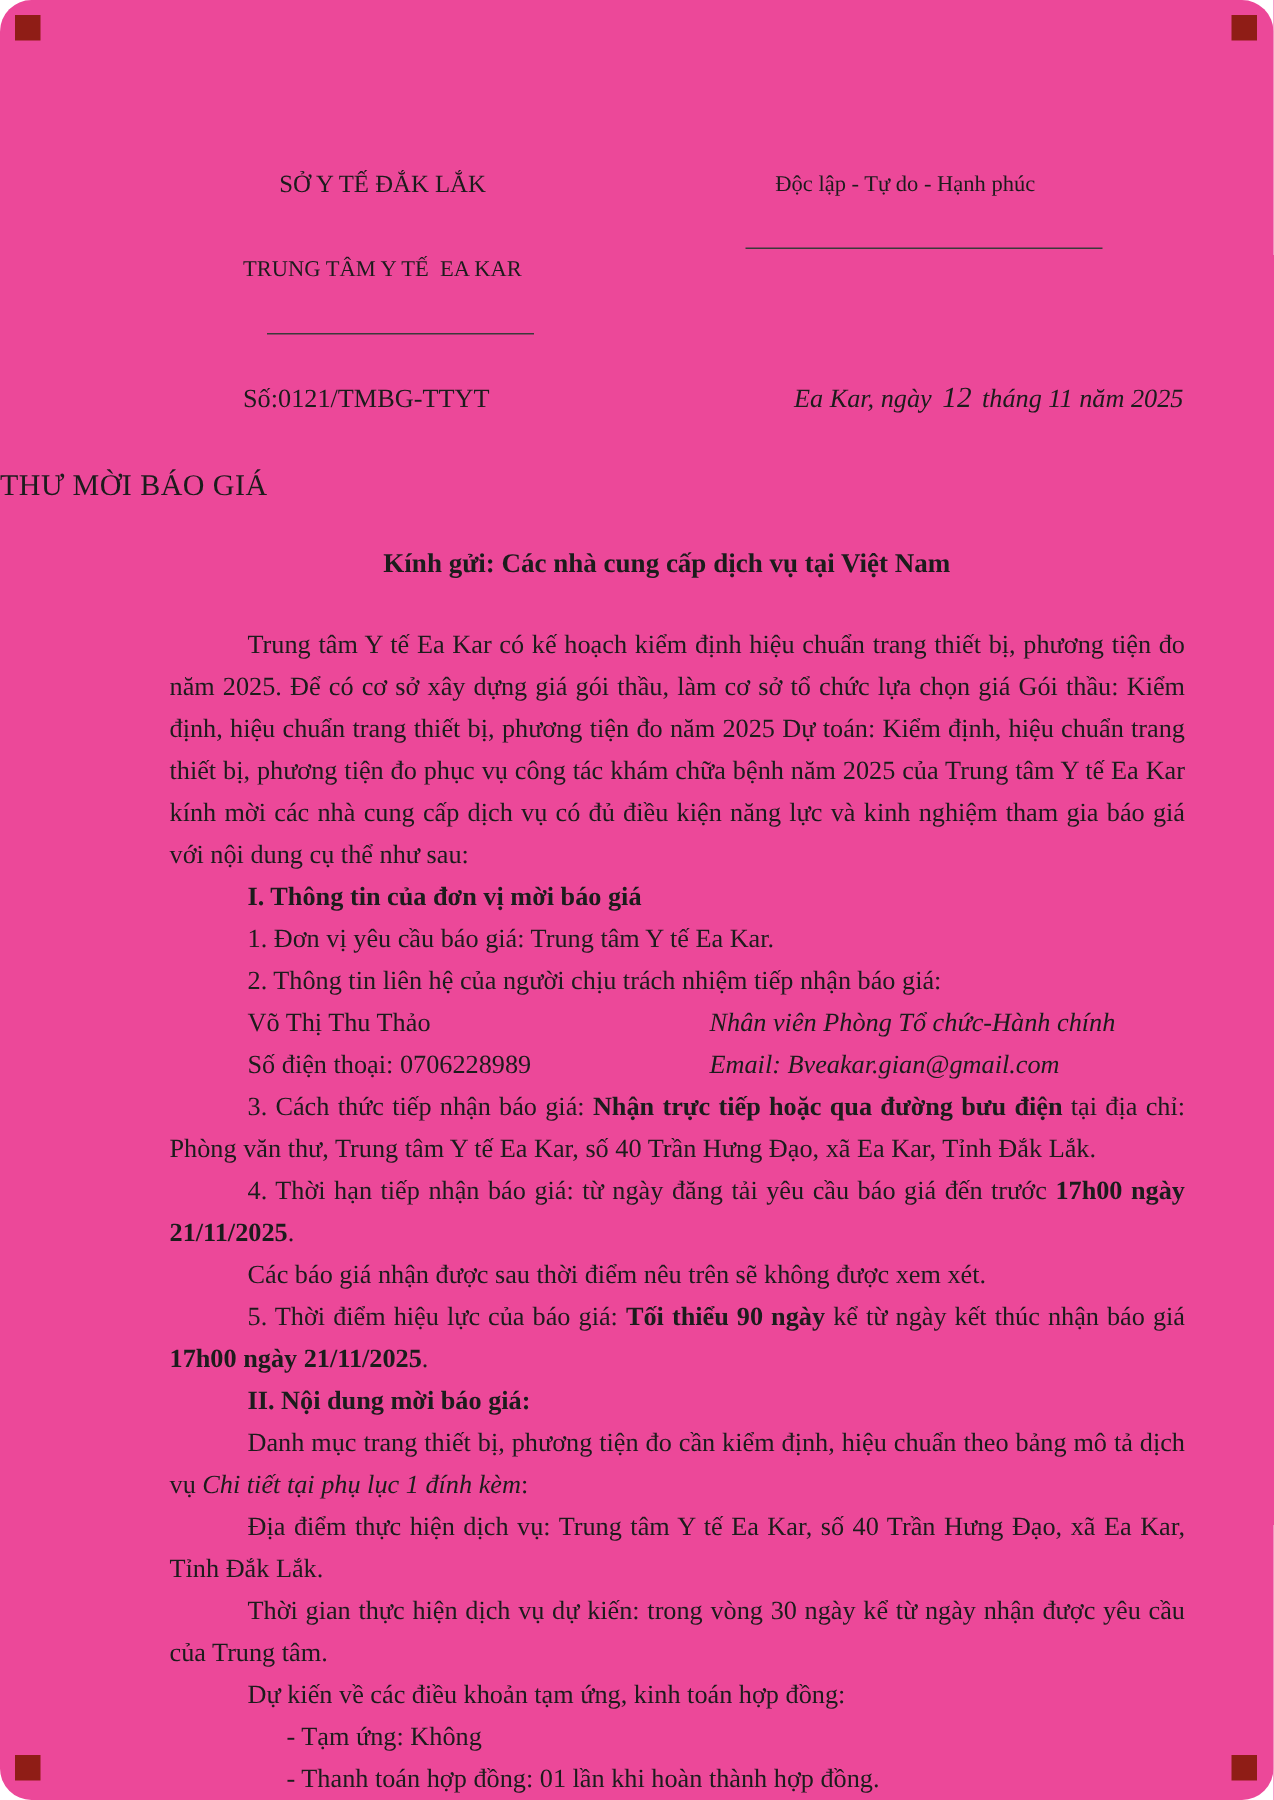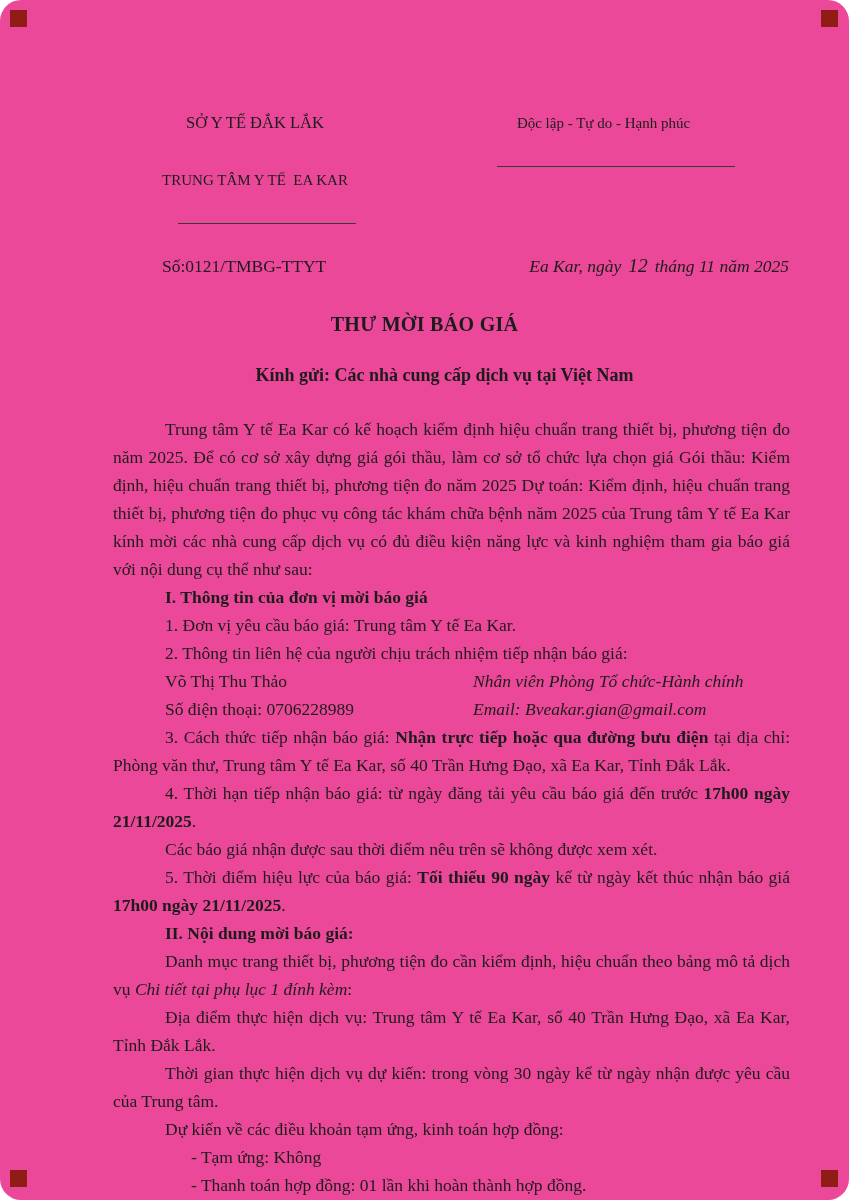--- a/index.html
+++ b/index.html
@@ -42,23 +42,22 @@
     align-items:baseline;
     padding:0 60px 0 162px;
     font-size:17.5px;
   }
   .docnum{white-space:pre-wrap;}
   .placedate{font-style:italic;white-space:pre-wrap;}
   .placedate .day{font-size:19.5px;margin:0 7px;}
 
   .doc-title{
     margin-top:36px;
-    text-align:center;
     font-size:20px;
-    font-weight:bold;
+    font-weight:normal;
     letter-spacing:.3px;
   }
   .salutation{
     margin-top:29px;
     text-align:center;
     font-size:18px;
     font-weight:bold;
     padding-left:40px;
   }
 

